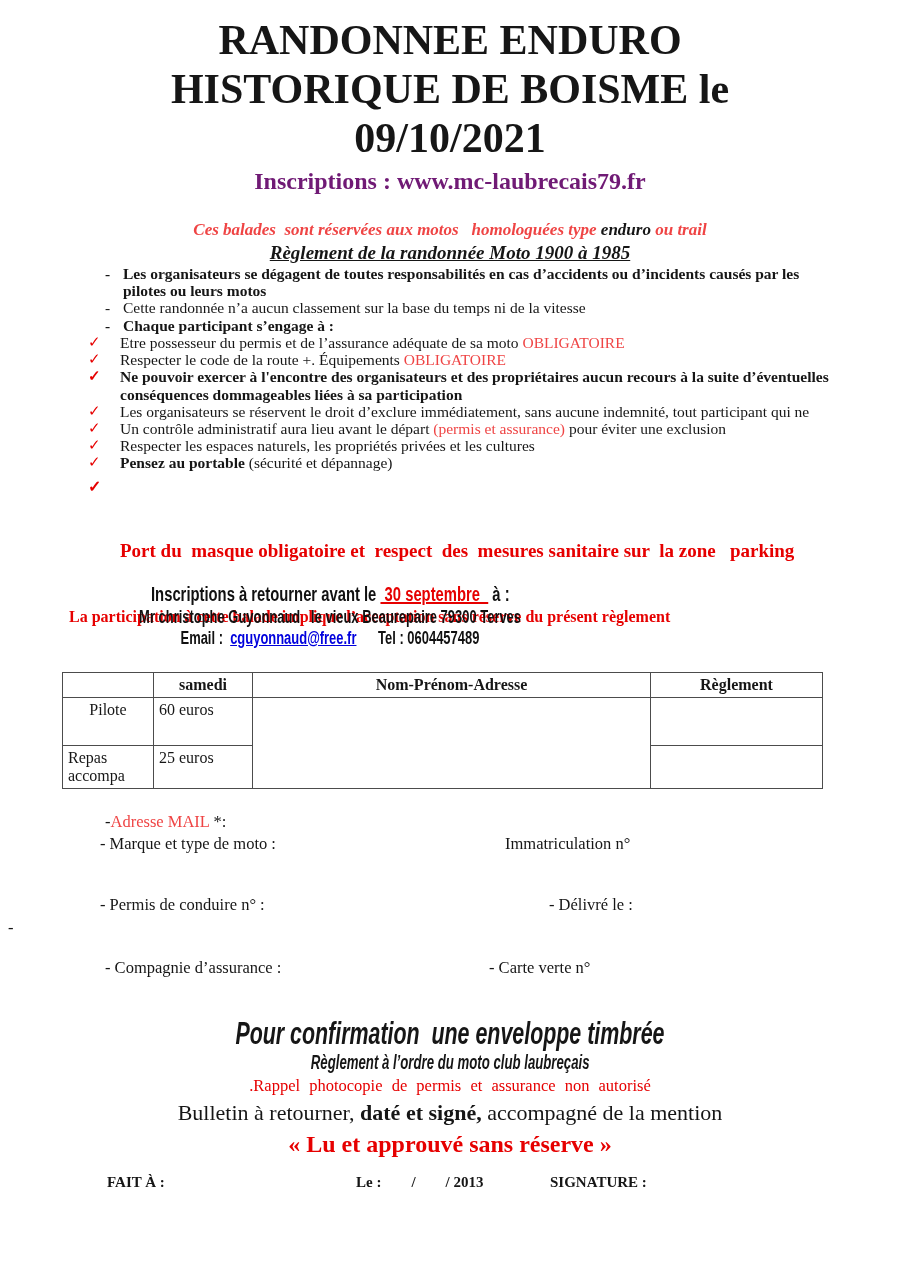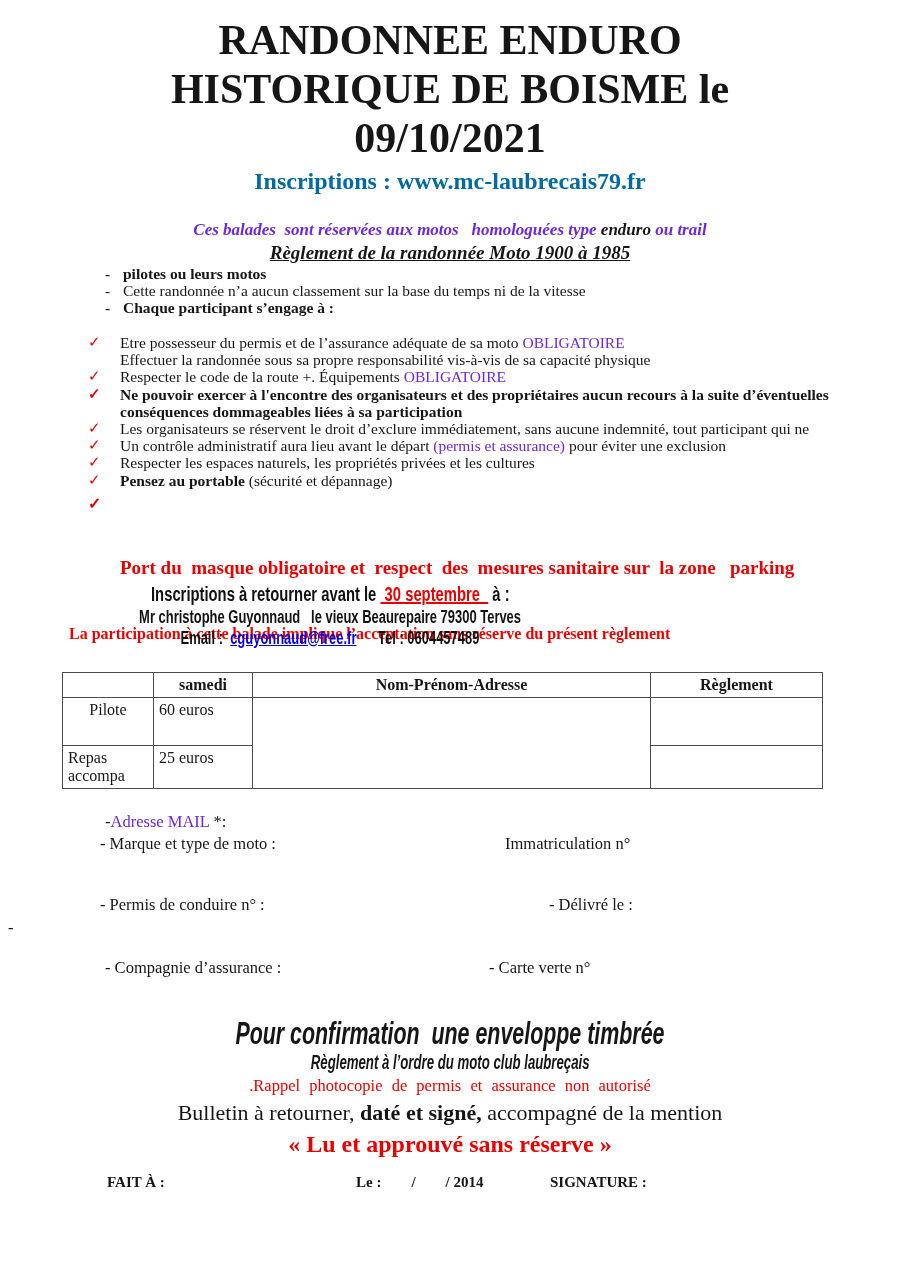--- a/index.html
+++ b/index.html
@@ -1,25 +1,25 @@
 <!DOCTYPE html>
 <html><head>
 <meta charset="utf-8">
 <style>
   html,body{margin:0;padding:0;background:#ffffff;}
   .page{position:relative;width:900px;height:1272px;background:#ffffff;
         font-family:"Liberation Serif",serif;color:#161616;overflow:hidden;}
-  .red{color:#6d28d9;}
+  .red{color:#ef4444;}
   .blk{color:#161616;}
   .b{font-weight:bold;}
 
   
   .title-block{position:absolute;top:16px;left:0;width:100%;text-align:center;}
   .title{font-size:42px;line-height:49px;font-weight:bold;}
-  .subtitle{margin-top:5px;font-size:24px;font-weight:bold;color:#0369a1;}
+  .subtitle{margin-top:5px;font-size:24px;font-weight:bold;color:#701a75;}
 
   
   .intro{position:absolute;top:220px;left:0;width:100%;text-align:center;
          font-style:italic;font-weight:bold;font-size:17px;white-space:pre;}
   .reglement{position:absolute;top:242px;left:0;width:100%;text-align:center;
              font-style:italic;font-weight:bold;font-size:19px;}
   .reglement span{text-decoration:underline;}
 
   
   .dash-list{position:absolute;top:265px;left:0;width:880px;font-size:15.5px;line-height:17.2px;}
@@ -87,37 +87,37 @@
     <div class="subtitle">Inscriptions : www.mc-laubrecais79.fr</div>
   </div>
 
   <div class="intro"><span class="red">Ces balades  sont réservées aux motos   homologuées type </span><span class="blk">enduro </span><span class="red">ou trail</span></div>
 
   <div class="reglement"><span>Règlement de la randonnée Moto 1900 à 1985</span></div>
 
   <div class="dash-list">
     <div class="dash-item b">
       <span class="dash">-</span>
+      <div>Les organisateurs se dégagent de toutes responsabilités en cas d’accidents ou d’incidents causés par les</div>
       <div>pilotes ou leurs motos</div>
     </div>
     <div class="dash-item">
       <span class="dash">-</span>
       <div>Cette randonnée n’a aucun classement sur la base du temps ni de la vitesse</div>
     </div>
     <div class="dash-item b">
       <span class="dash">-</span>
       <div>Chaque participant s’engage à :</div>
     </div>
   </div>
 
   <div class="check-list">
     <div class="check-item">
       <span class="mark">✓</span>
       <div><span class="blk">Etre possesseur du permis et de l’assurance adéquate de sa moto </span><span class="red">OBLIGATOIRE</span></div>
-      <div>Effectuer la randonnée sous sa propre responsabilité vis-à-vis de sa capacité physique</div>
     </div>
     <div class="check-item">
       <span class="mark">✓</span>
       <div><span class="blk">Respecter le code de la route  +. Équipements  </span><span class="red">OBLIGATOIRE</span></div>
     </div>
     <div class="check-item b">
       <span class="mark">✓</span>
       <div>Ne pouvoir exercer à l'encontre des organisateurs et des propriétaires aucun recours à la suite d’éventuelles</div>
       <div>conséquences dommageables liées à sa participation</div>
     </div>
@@ -181,16 +181,16 @@
   <div class="field" style="top:958px;left:489px;">- Carte verte n°</div>
   <div class="field" style="top:918px;left:8px;">-</div>
 
   <div class="cline c1"><span class="sqz2">Pour confirmation  une enveloppe timbrée</span></div>
   <div class="cline c2"><span class="sqz2">Règlement à l’ordre du moto club laubreçais</span></div>
   <div class="cline c3">.Rappel photocopie de permis et assurance non autorisé</div>
   <div class="cline c5">« Lu et approuvé sans réserve »</div>
   <div class="cline c4"><span>Bulletin à retourner, </span><span class="b">daté et signé,</span><span> accompagné de la mention</span></div>
 
   <div class="footer-item" style="left:107px;">FAIT À :</div>
-  <div class="footer-item" style="left:356px;">Le :        /        / 2014</div>
+  <div class="footer-item" style="left:356px;">Le :        /        / 2013</div>
   <div class="footer-item" style="left:550px;">SIGNATURE :</div>
 
 </div>
 
 </body></html>

